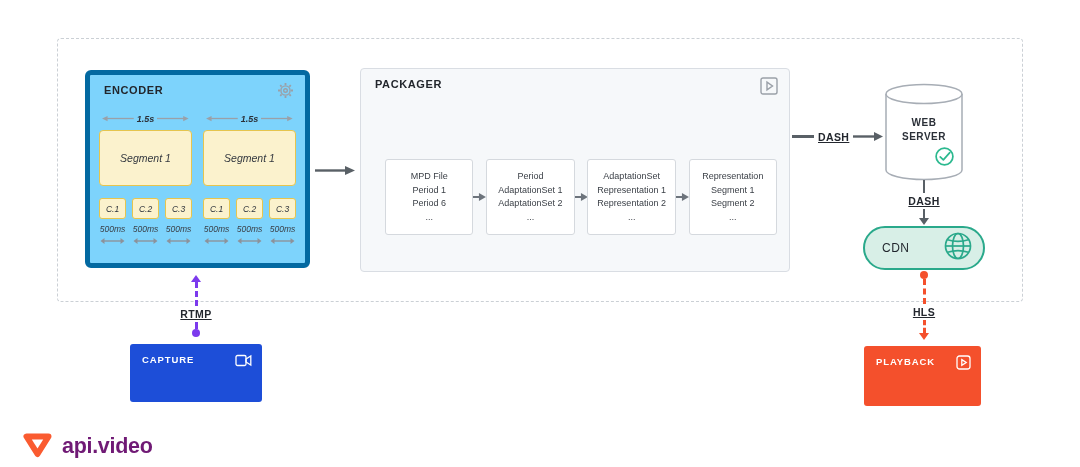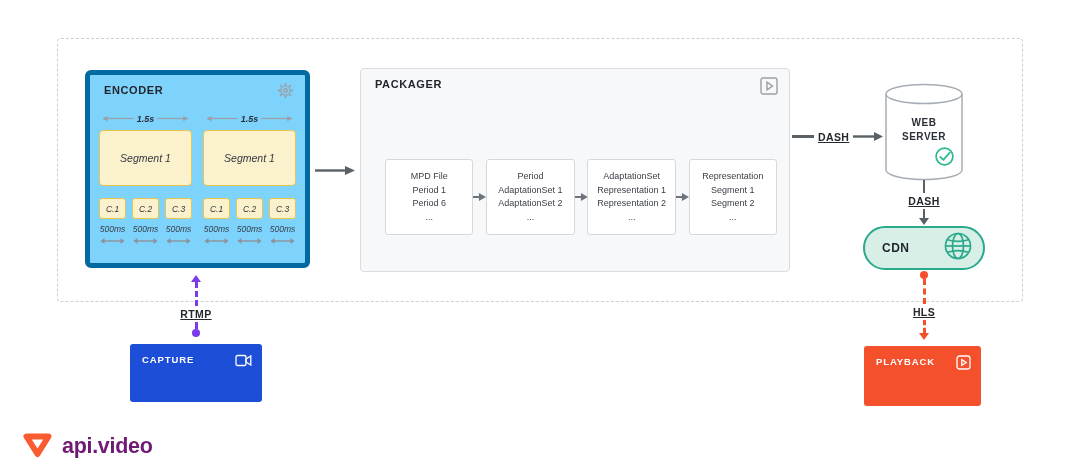--- a/index.html
+++ b/index.html
@@ -64,21 +64,21 @@
   .dash-v { position:absolute; left:894px; top:180px; width:60px;
             display:flex; flex-direction:column; align-items:center; }
   .dash-v .vln { width:2.5px; background:#596066; }
   .tri-down-gray { width:0; height:0; border-left:5px solid transparent; border-right:5px solid transparent;
                    border-top:7px solid #596066; }
 
   
   .cdn { position:absolute; left:863px; top:226px; width:122px; height:44px; border-radius:22px;
          background:#d8efe7; border:2px solid #2aa98b; display:flex; align-items:center;
          justify-content:space-between; padding:0 10px 0 17px; }
-  .cdn-label { font-size:12px; font-weight:bold; color:#1f242b; letter-spacing:.5px; }
+  .cdn-label { font-size:12px; font-weight:normal; color:#1f242b; letter-spacing:.5px; }
 
   
   .hls-conn { position:absolute; left:906px; top:271px; width:36px;
               display:flex; flex-direction:column; align-items:center; }
   .dot-o { width:8px; height:8px; border-radius:50%; background:#f4502c; }
   .dash-o { width:0; border-left:3px dashed #f4502c; }
   .tri-down-o { width:0; height:0; border-left:5px solid transparent; border-right:5px solid transparent;
                 border-top:7px solid #f4502c; }
 
   

